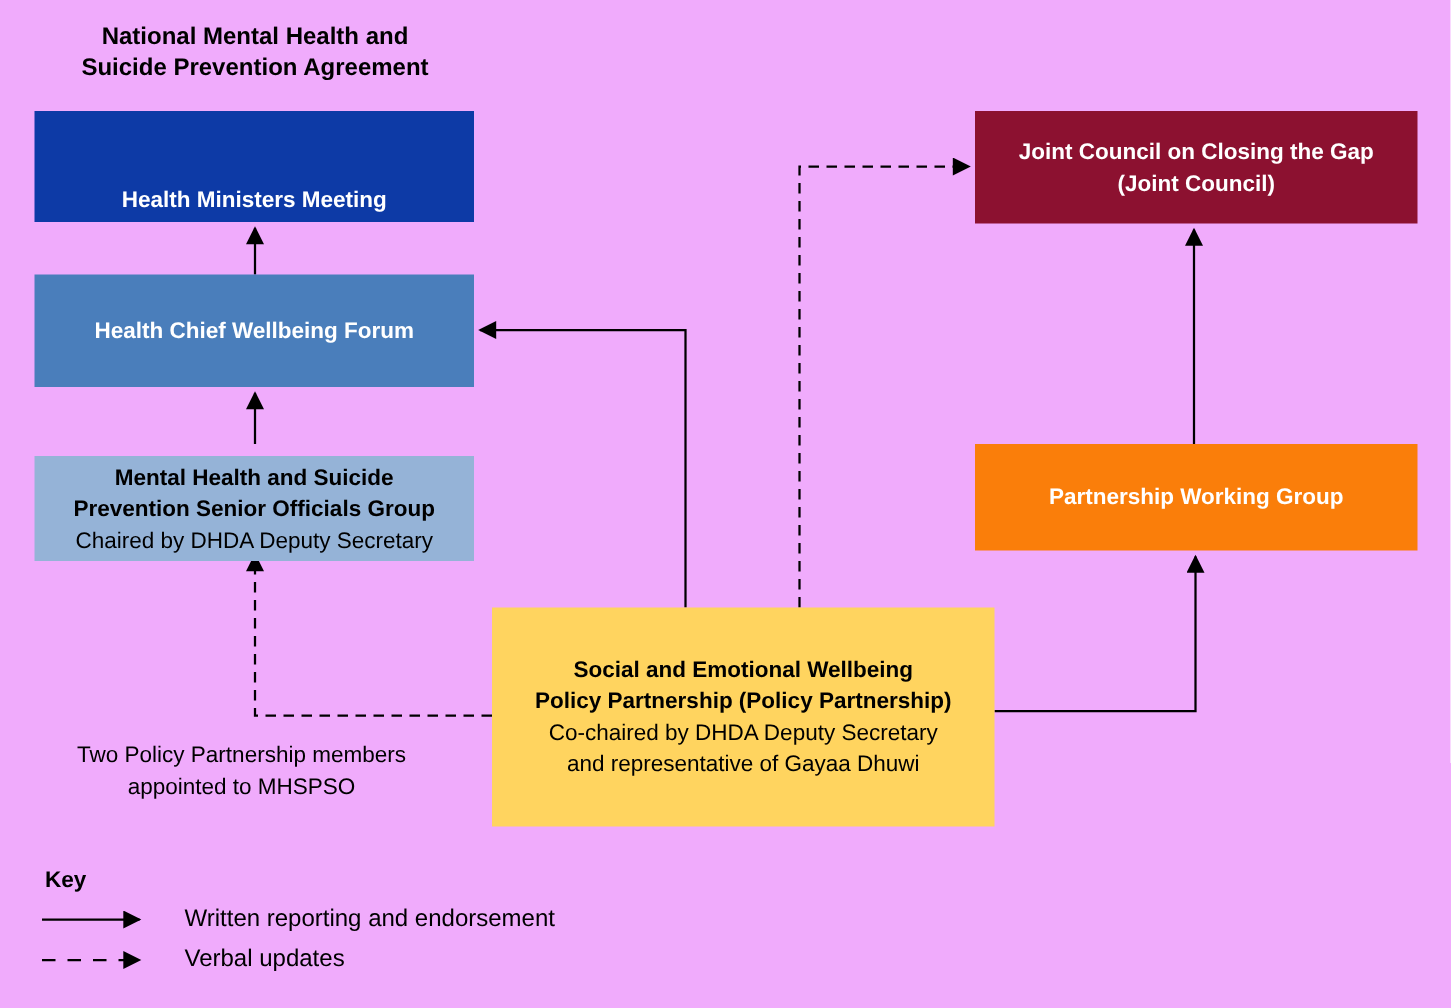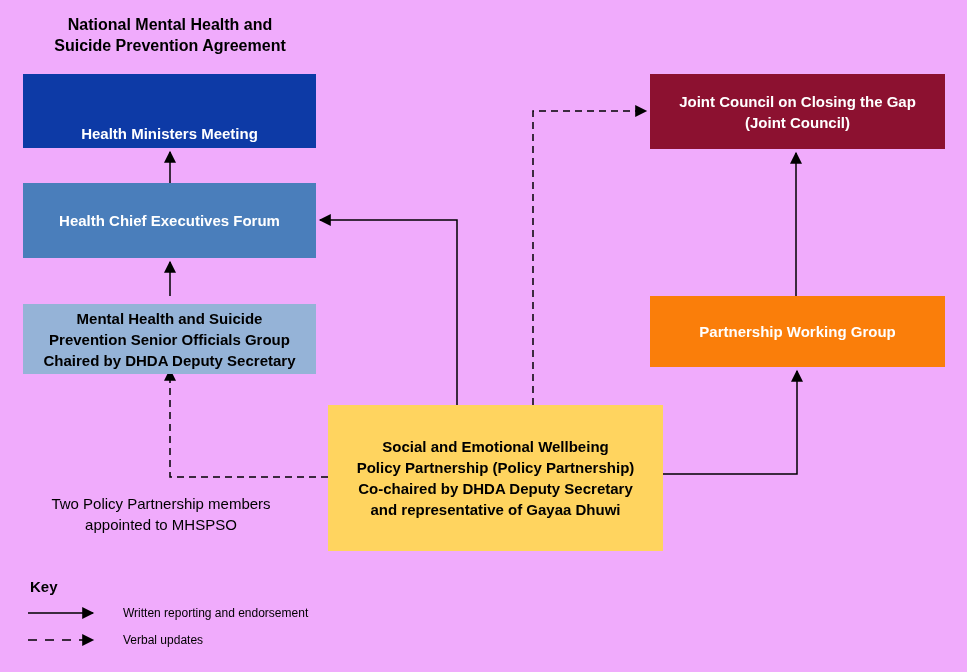--- a/index.html
+++ b/index.html
@@ -43,21 +43,21 @@
     padding: 4px 8px;
   }
   .box-title {
     font-size: 15px;
     font-weight: 700;
     line-height: 21px;
     white-space: pre-line;
   }
   .box-sub {
     font-size: 15px;
-    font-weight: 700;
+    font-weight: 400;
     line-height: 21px;
     white-space: pre-line;
   }
   .box.hmm    { left: 23px;  top: 74px;  width: 293px; height: 74px;  background: var(--box-dark-blue);   color: #fff; justify-content: flex-end; }
   .box.hcef   { left: 23px;  top: 183px; width: 293px; height: 75px;  background: var(--box-medium-blue); color: #fff; }
   .box.mhspso { left: 23px;  top: 304px; width: 293px; height: 70px;  background: var(--box-light-blue);  color: #000; }
   .box.jc     { left: 650px; top: 74px;  width: 295px; height: 75px;  background: var(--box-maroon);      color: #fff; }
   .box.pwg    { left: 650px; top: 296px; width: 295px; height: 71px;  background: var(--box-orange);      color: #fff; }
   .box.pp     { left: 328px; top: 405px; width: 335px; height: 146px; background: var(--box-yellow);      color: #000; }
   .annotation {
@@ -81,21 +81,21 @@
     position: absolute;
     left: 27px;
     display: flex;
     align-items: center;
   }
   .key-row.r1 { top: 604px; }
   .key-row.r2 { top: 631px; }
   .key-row .arrow-sample { width: 80px; height: 18px; display: block; }
   .key-row .key-label {
     margin-left: 16px;
-    font-size: 12px;
+    font-size: 16px;
     line-height: 18px;
   }
 </style>
 </head>
 <body>
 
 <div class="canvas">
 
   <svg class="connectors" width="967" height="672" viewBox="0 0 967 672" xmlns="http://www.w3.org/2000/svg">
     <defs>
@@ -120,21 +120,21 @@
   </svg>
 
   <div class="heading left">National Mental Health and
 Suicide Prevention Agreement</div>
 
   <div class="box hmm">
     <div class="box-title">Health Ministers Meeting</div>
   </div>
 
   <div class="box hcef">
-    <div class="box-title">Health Chief Executives Forum</div>
+    <div class="box-title">Health Chief Wellbeing Forum</div>
   </div>
 
   <div class="box mhspso">
     <div class="box-title">Mental Health and Suicide
 Prevention Senior Officials Group</div>
     <div class="box-sub">Chaired by DHDA Deputy Secretary</div>
   </div>
 
   <div class="box jc">
     <div class="box-title">Joint Council on Closing the Gap

